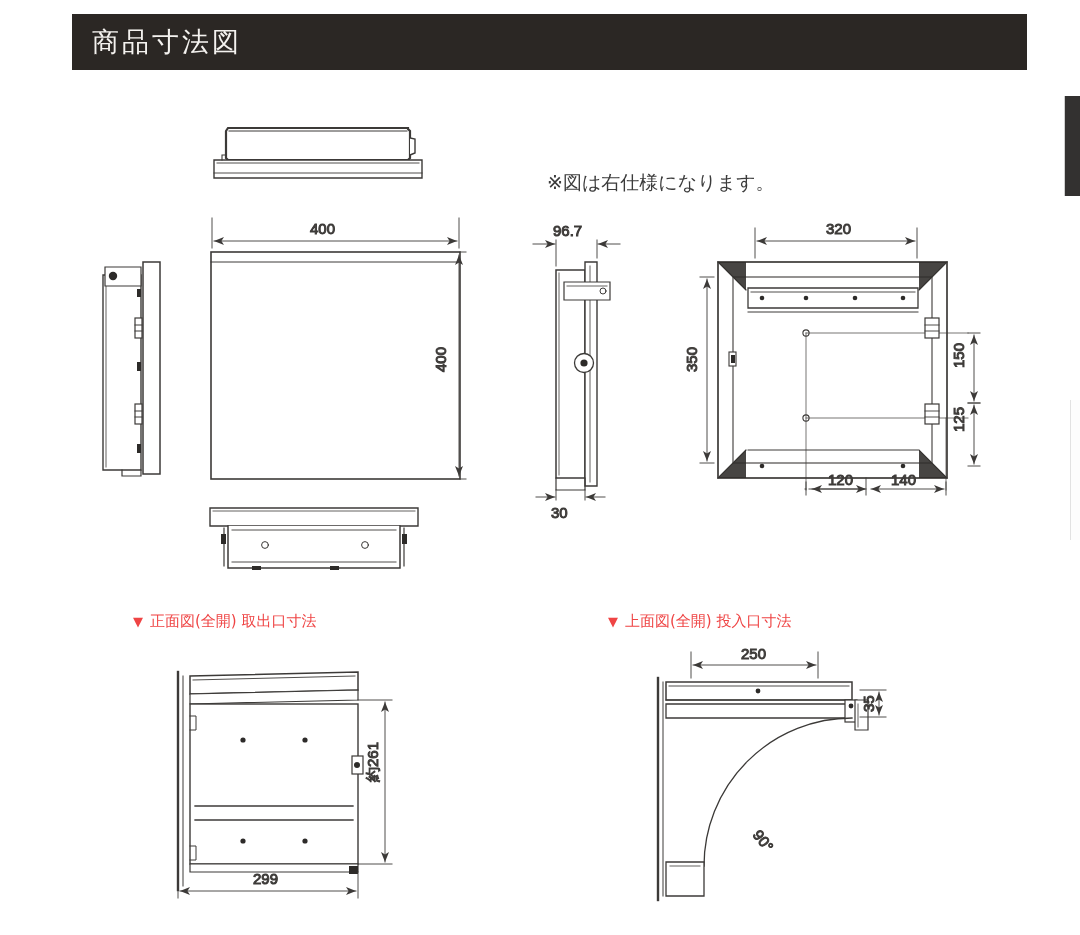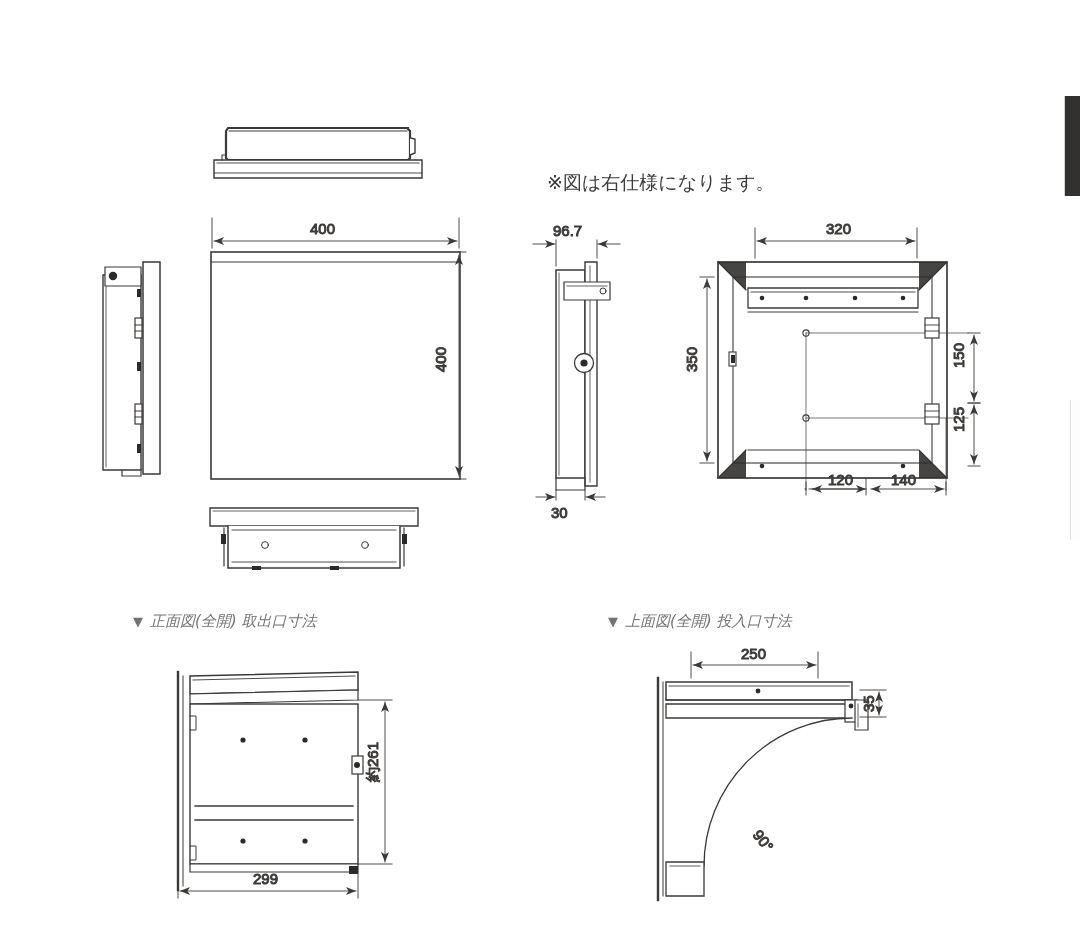--- a/index.html
+++ b/index.html
@@ -29,44 +29,46 @@
     position:absolute;left:1064px;top:96px;width:16px;height:100px;
     background:#333130;border-left:1px solid #cfcfcf;
   }
   .edge-panel-light{
     position:absolute;left:1070px;top:400px;width:10px;height:140px;
     background:#fdfdfd;border-left:1px solid #e2e2e2;
   }
 
   
   .caption{
-    position:absolute;font-size:15px;color:#737373;
+    position:absolute;font-size:15px;color:#ef4444;
     white-space:nowrap;
     font-family:"DejaVu Sans","Liberation Sans",sans-serif;
-    font-style:italic;
   }
   .caption .tri{font-size:13px;margin-right:7px;}
   .note{
     position:absolute;font-size:19px;color:#3b3b3b;white-space:nowrap;
     font-family:"DejaVu Sans","Liberation Sans",sans-serif;
   }
 
   
   svg.dwg{position:absolute;left:0;top:0;width:1080px;height:935px;
           pointer-events:none;}
   svg.dwg text{
     font-family:"Liberation Sans","DejaVu Sans",sans-serif;
     fill:#4a4642;
   }
 </style>
 </head>
 <body>
 
 <div id="page">
 
+  <div class="header-bar">
+    <span class="header-title">商品寸法図</span>
+  </div>
 
   <div class="edge-panel-dark"></div>
   <div class="edge-panel-light"></div>
 
   <div class="note" style="left:547px;top:170px;">※図は右仕様になります。</div>
 
   <div class="caption" style="left:133px;top:612px;">
     <span class="tri">▼</span><span>正面図(全開)  取出口寸法</span>
   </div>
 

